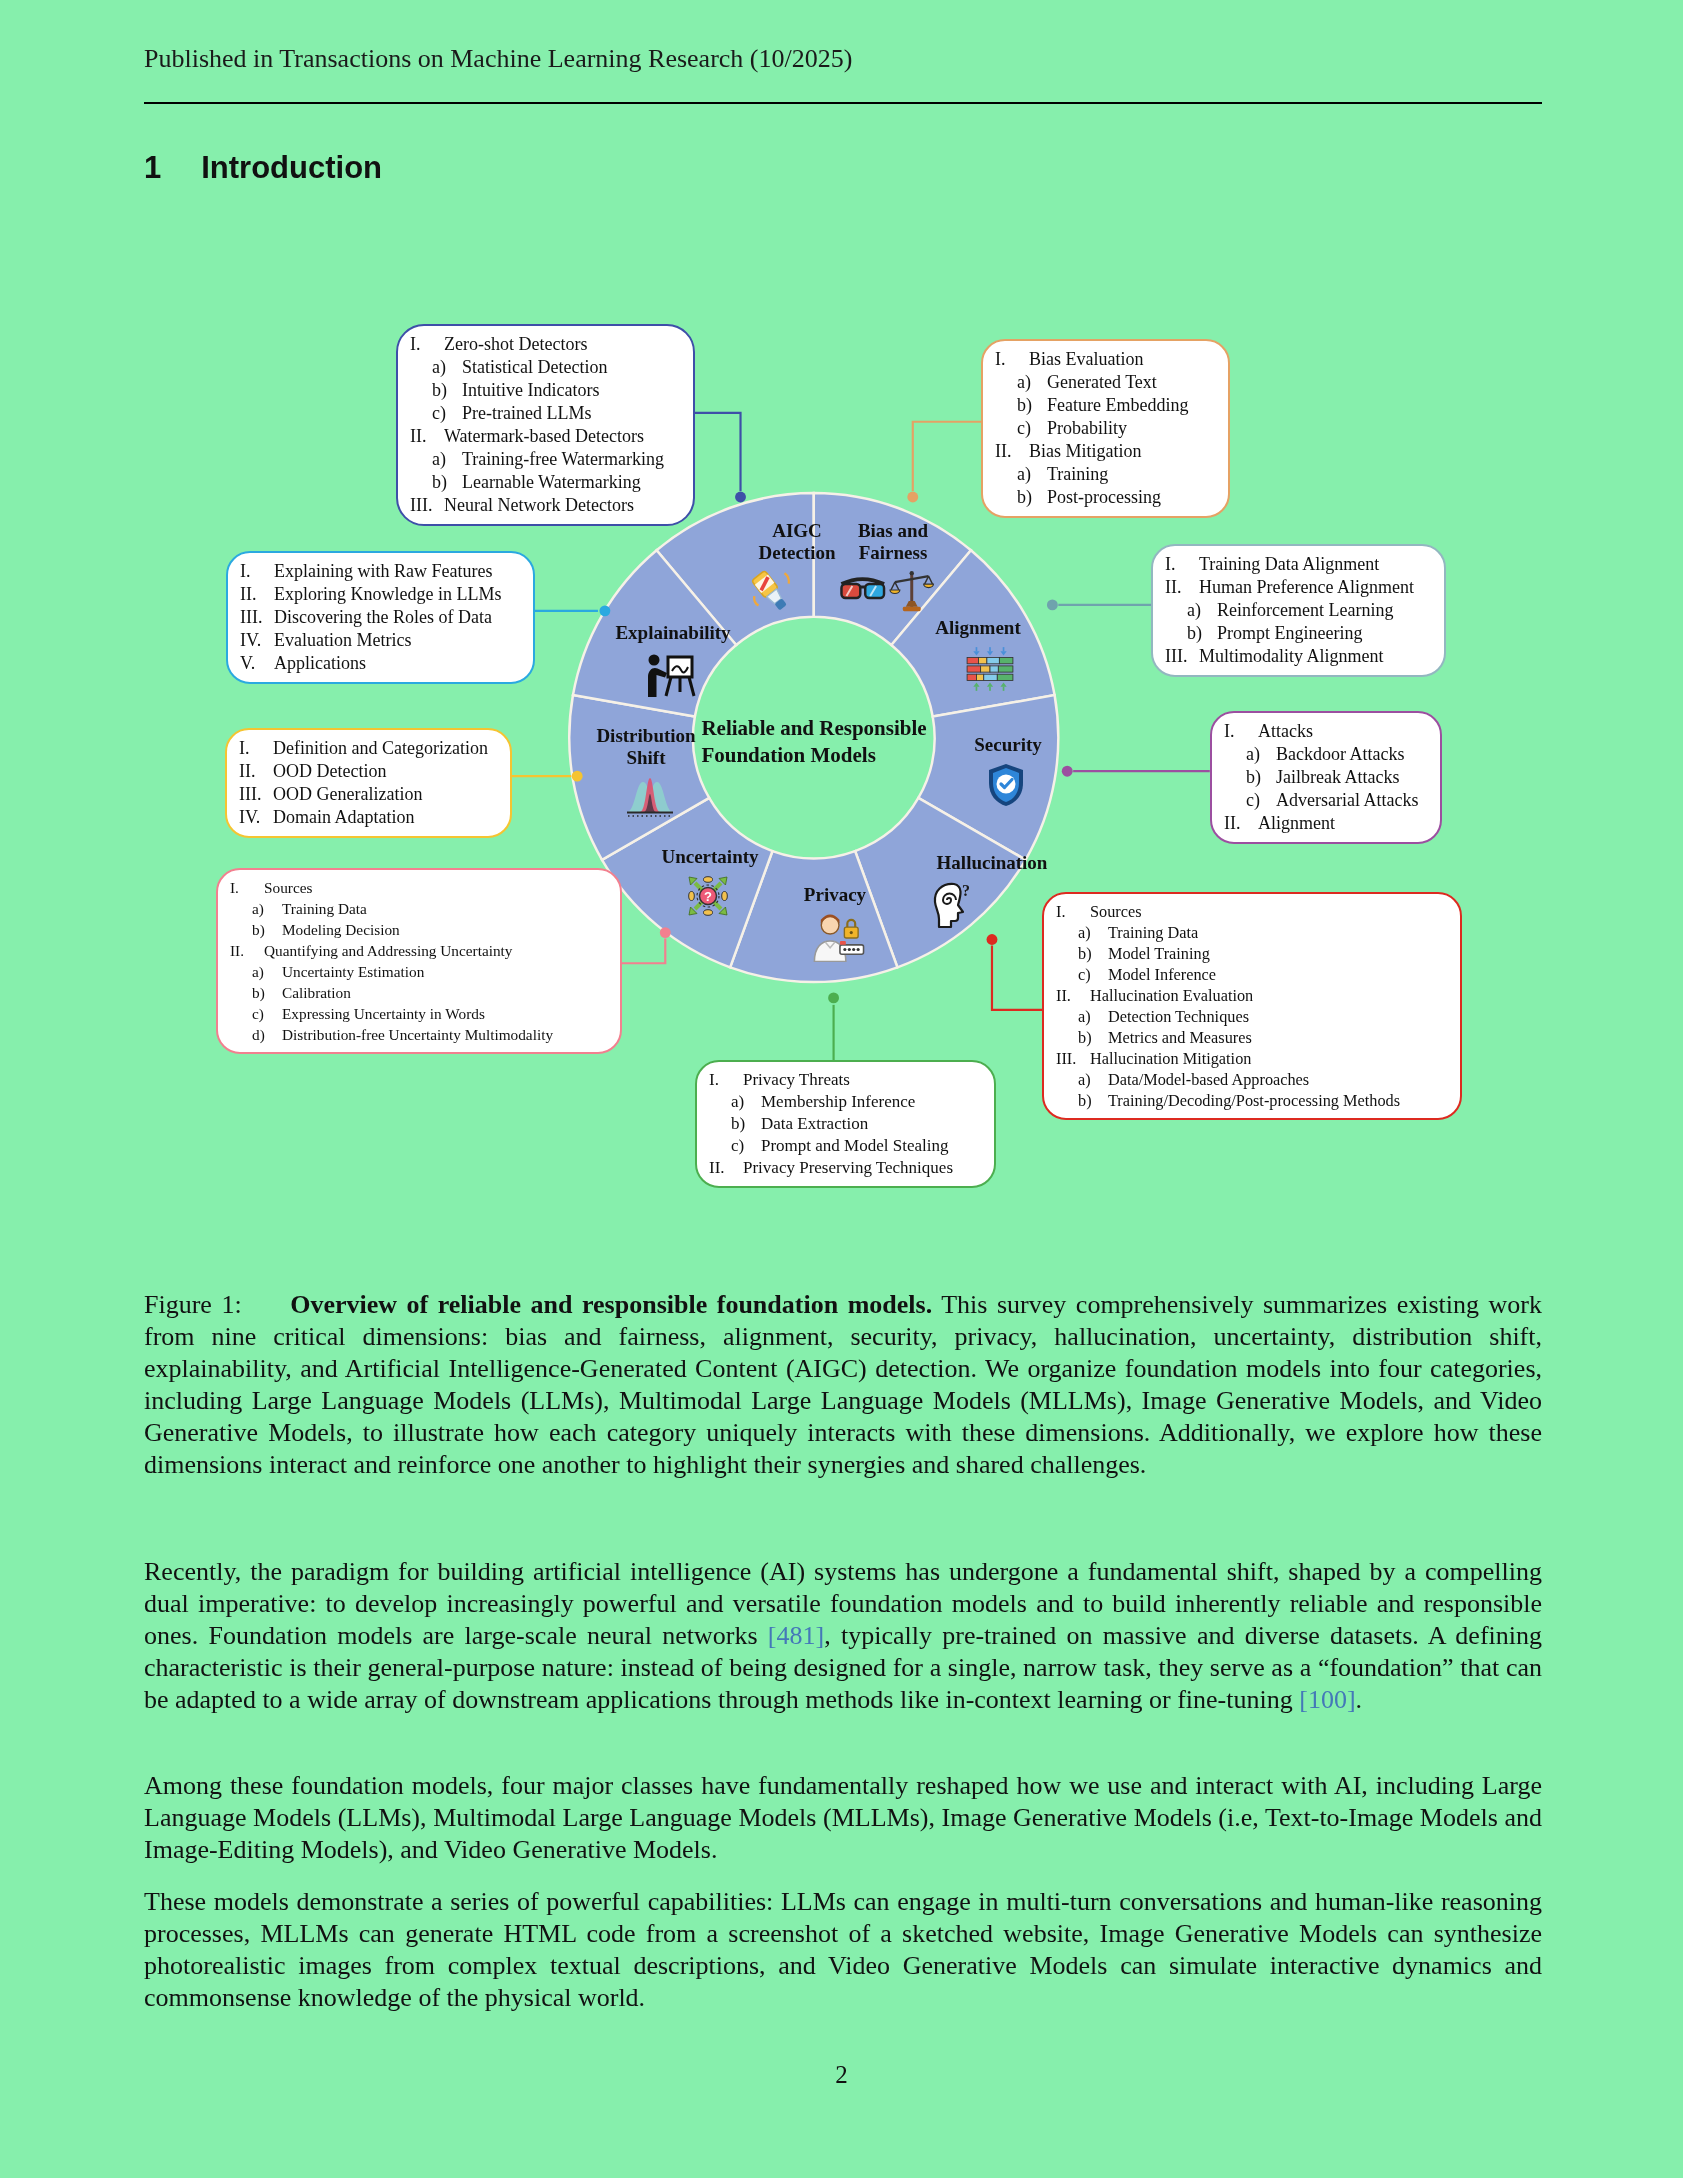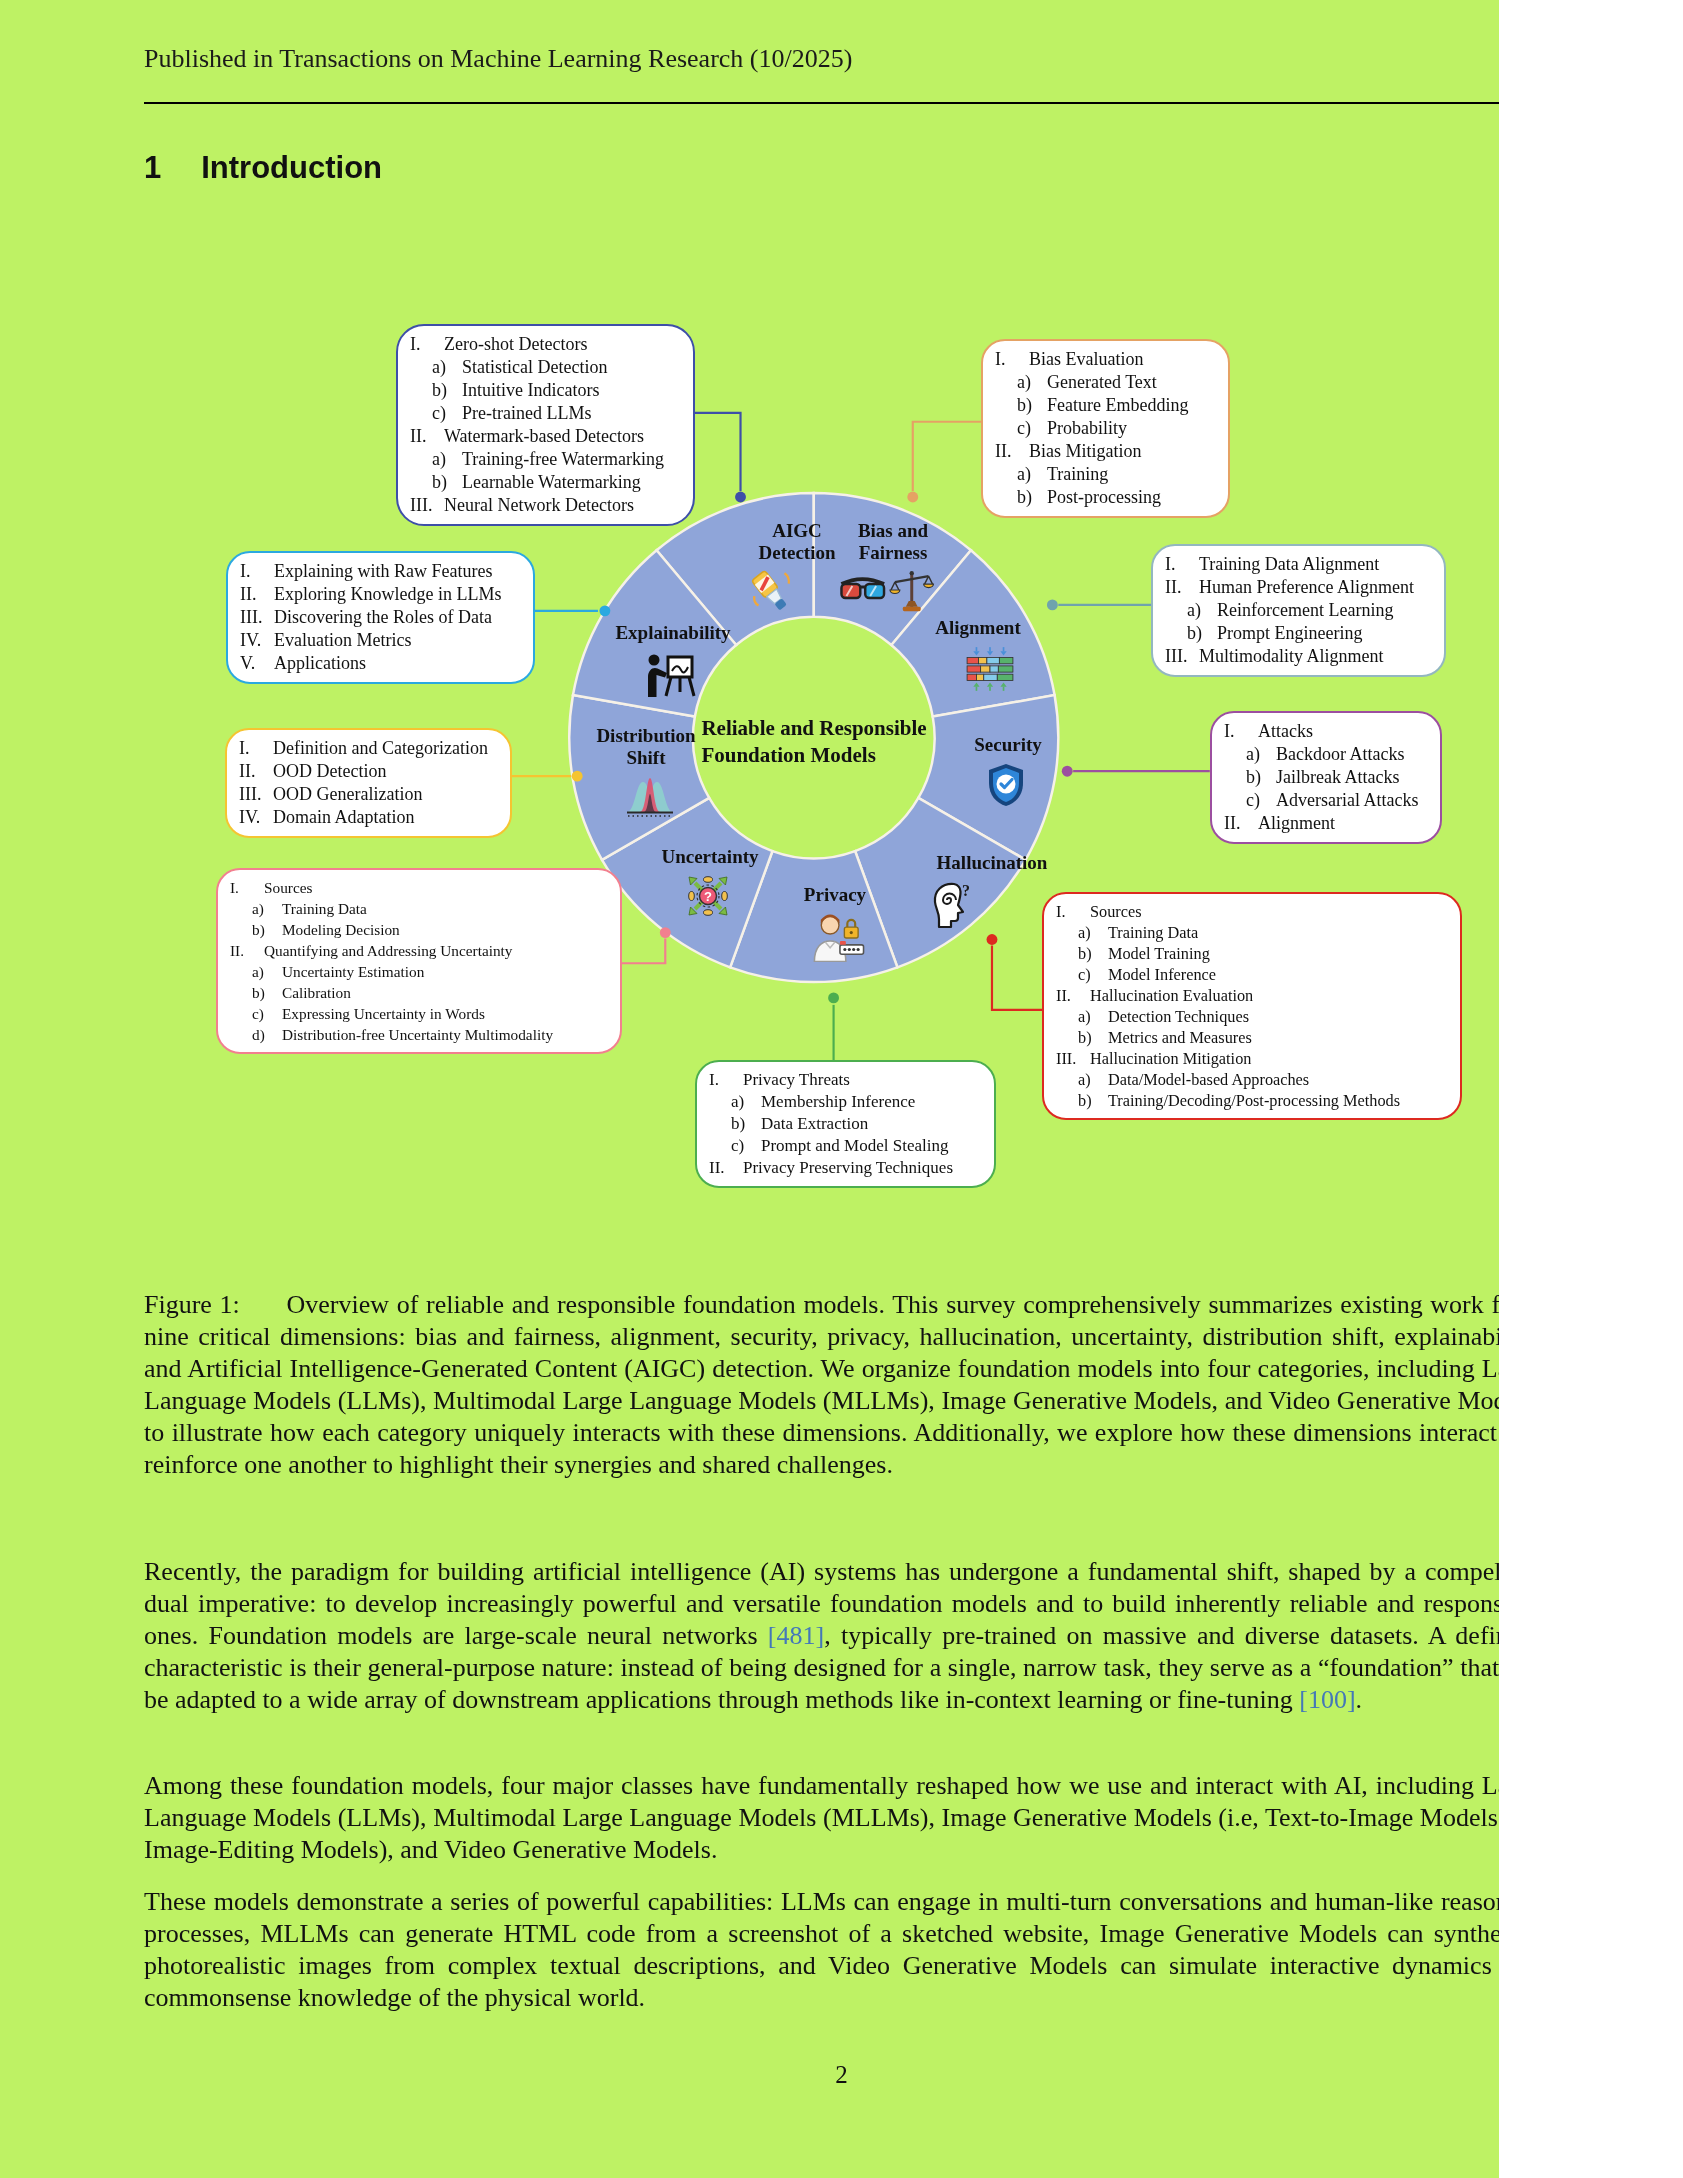--- a/index.html
+++ b/index.html
@@ -1,16 +1,16 @@
 <!DOCTYPE html>
 <html><head>
 <meta charset="utf-8">
 <style>
   html,body{margin:0;padding:0;background:#ffffff;}
-  .page{position:relative;width:1499px;height:2178px;background:#bef264;overflow:hidden;
+  .page{position:relative;width:1683px;height:2178px;background:#86efac;overflow:hidden;
         font-family:"Liberation Serif","DejaVu Serif",serif;color:#111;}
   .abs{position:absolute;}
   
   .header-line{left:144px;top:44px;width:1398px;font-size:26px;color:#1a1a1a;}
   .header-rule{left:144px;top:102px;width:1398px;border-top:2px solid #000;height:0;}
   
   .section-head{left:144px;top:150px;display:flex;gap:40px;
                 font-family:"Liberation Sans","DejaVu Sans",sans-serif;font-weight:700;font-size:31px;color:#111;}
   
   .fig-svg{left:0;top:0;pointer-events:none;}
@@ -25,21 +25,21 @@
            font-size:18px;line-height:23px;}
   .callout.small{font-size:15.3px;line-height:21px;}
   .callout.med{font-size:16.3px;line-height:21px;}
   .callout.med2{font-size:17px;line-height:22px;}
   .ol-row{display:flex;white-space:nowrap;}
   .ol-row .ol-n{flex:0 0 auto;width:34px;}
   .ol-row.lvl2{margin-left:22px;}
   .ol-row.lvl2 .ol-n{width:30px;}
   
   .caption{left:144px;top:1289px;width:1398px;font-size:26px;line-height:32px;text-align:justify;}
-  .caption .cap-bold{font-weight:400;margin-left:39px;}
+  .caption .cap-bold{font-weight:700;margin-left:39px;}
   .para{left:144px;width:1398px;font-size:26px;line-height:32px;text-align:justify;}
   .page-num{left:0;top:2061px;width:1683px;text-align:center;font-size:25px;}
 </style>
 </head>
 <body>
 
 <div class="page">
 
   <div class="abs header-line">Published in Transactions on Machine Learning Research (10/2025)</div>
   <div class="abs header-rule"></div>

